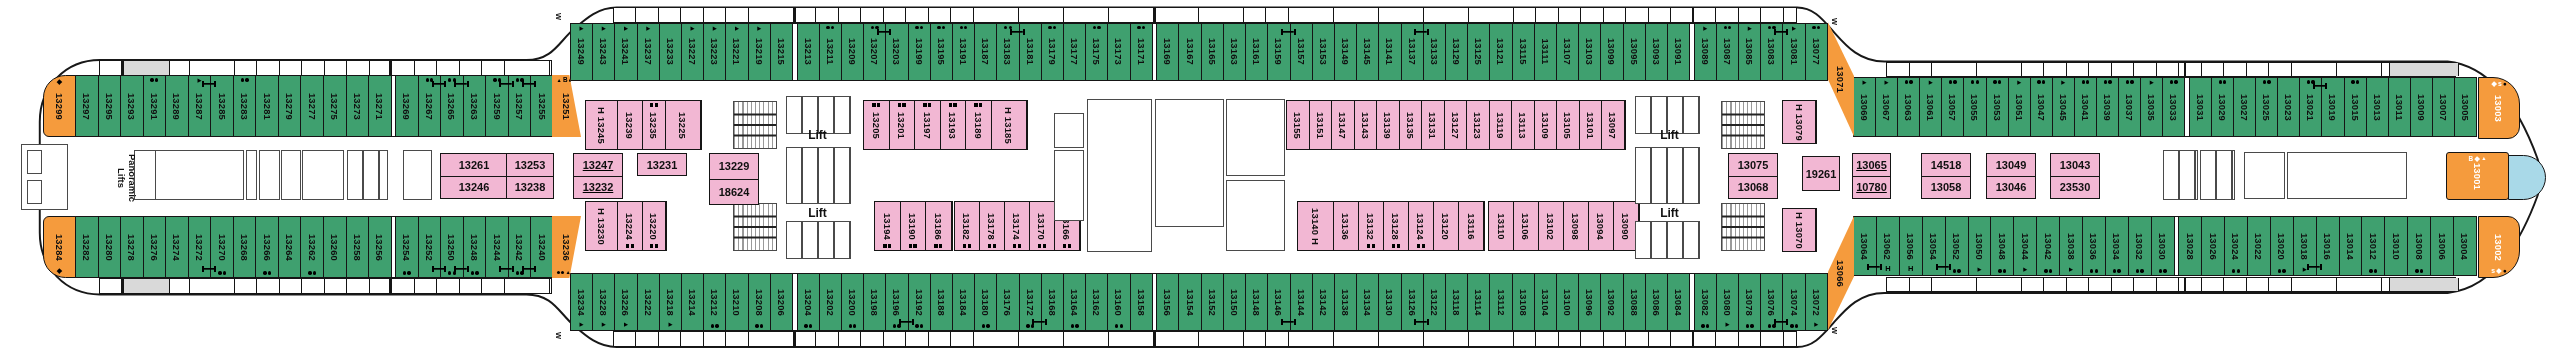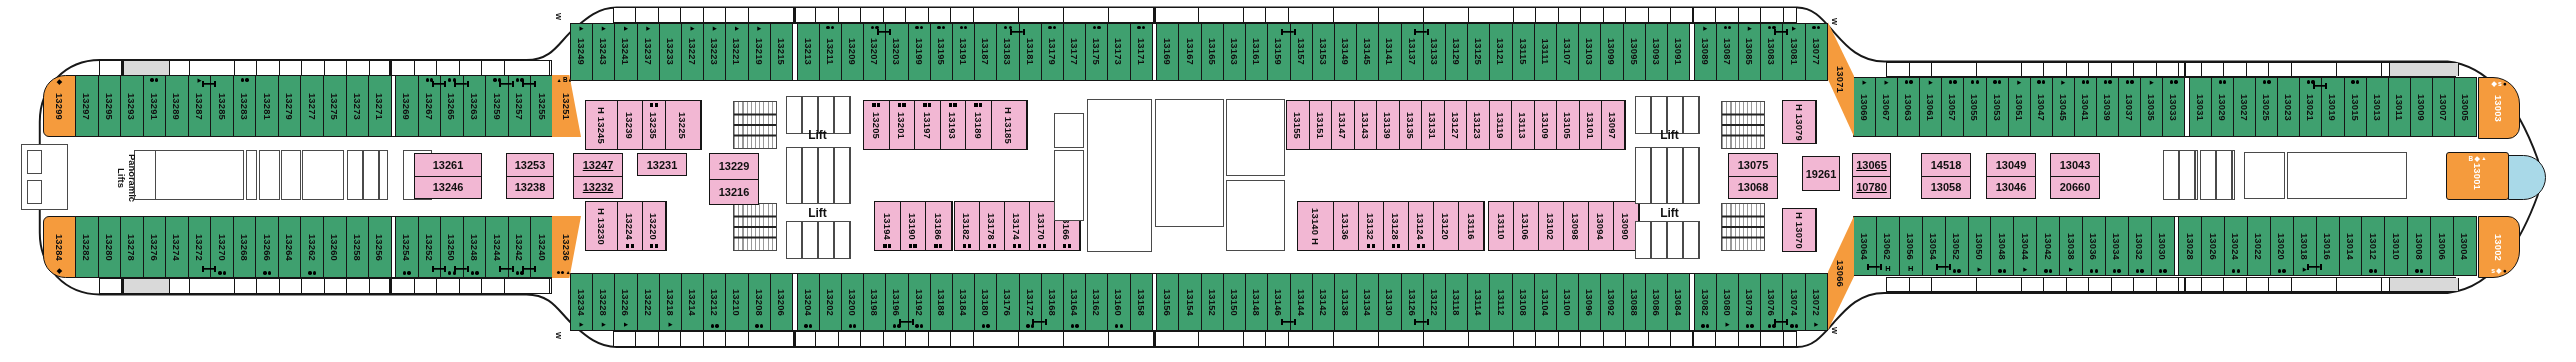--- a/index.html
+++ b/index.html
@@ -1392,38 +1392,38 @@
       </div>
       <div class="cabin pinkc" style="width: 25px;">
         <div class="num vnum">13090</div>
       </div>
     </div>
     <div class="cluster side-bottom" style="left: 1782px; top: 208px; height: 44px; position: absolute;">
       <div class="cabin pinkc" style="width: 33px;">
         <div class="num vnum">H 13070</div>
       </div>
     </div>
-    <div class="pair" style="left: 414px; top: 153px; width: 68px; height: 46px; position: absolute;">
+    <div class="pair" style="left: 440px; top: 153px; width: 68px; height: 46px; position: absolute;">
       <div class="half">13261</div>
       <div class="half">13246</div>
     </div>
     <div class="pair" style="left: 506px; top: 153px; width: 48px; height: 46px; position: absolute;">
       <div class="half">13253</div>
       <div class="half">13238</div>
     </div>
     <div class="pair" style="left: 573px; top: 153px; width: 50px; height: 46px; position: absolute; text-decoration: underline;">
       <div class="half">13247</div>
       <div class="half">13232</div>
     </div>
     <div class="pair" style="left: 637px; top: 153px; width: 50px; height: 23px; position: absolute;">
       <div class="half">13231</div>
     </div>
     <div class="pair" style="left: 709px; top: 153px; width: 50px; height: 52px; position: absolute; text-align: right;">
       <div class="half">13229</div>
-      <div class="half">13216</div>
+      <div class="half">18624</div>
     </div>
     <div class="pair" style="left: 1728px; top: 153px; width: 50px; height: 46px; position: absolute;">
       <div class="half">13075</div>
       <div class="half">13068</div>
     </div>
     <div class="pair" style="left: 1802px; top: 156px; width: 38px; height: 35px; position: absolute;">
       <div class="half">19261</div>
     </div>
     <div class="pair" style="left: 1852px; top: 153px; width: 39px; height: 46px; position: absolute; text-decoration: underline;">
       <div class="half">13065</div>
@@ -1432,21 +1432,21 @@
     <div class="pair" style="left: 1921px; top: 153px; width: 50px; height: 46px; position: absolute;">
       <div class="half">14518</div>
       <div class="half">13058</div>
     </div>
     <div class="pair" style="left: 1979px; top: 153px; width: 50px; height: 46px; position: absolute; margin-left: 7px;">
       <div class="half">13049</div>
       <div class="half">13046</div>
     </div>
     <div class="pair" style="left: 2050px; top: 153px; width: 50px; height: 46px; position: absolute;">
       <div class="half">13043</div>
-      <div class="half">20660</div>
+      <div class="half">23530</div>
     </div>
     <div class="special orange side-top" style="left: 43px; top: 75px; width: 33px; height: 62px; position: absolute; border-radius: 22.5px 0px 0px 6px;">
       <div class="num vnum">13299</div>
       <div class="syms">
         <i class="dia">◆</i>
       </div>
     </div>
     <div class="special orange side-bottom" style="left: 43px; top: 216px; width: 33px; height: 62px; position: absolute; border-radius: 6px 0px 0px 22.5px;">
       <div class="num vnum">13284</div>
       <div class="syms">

